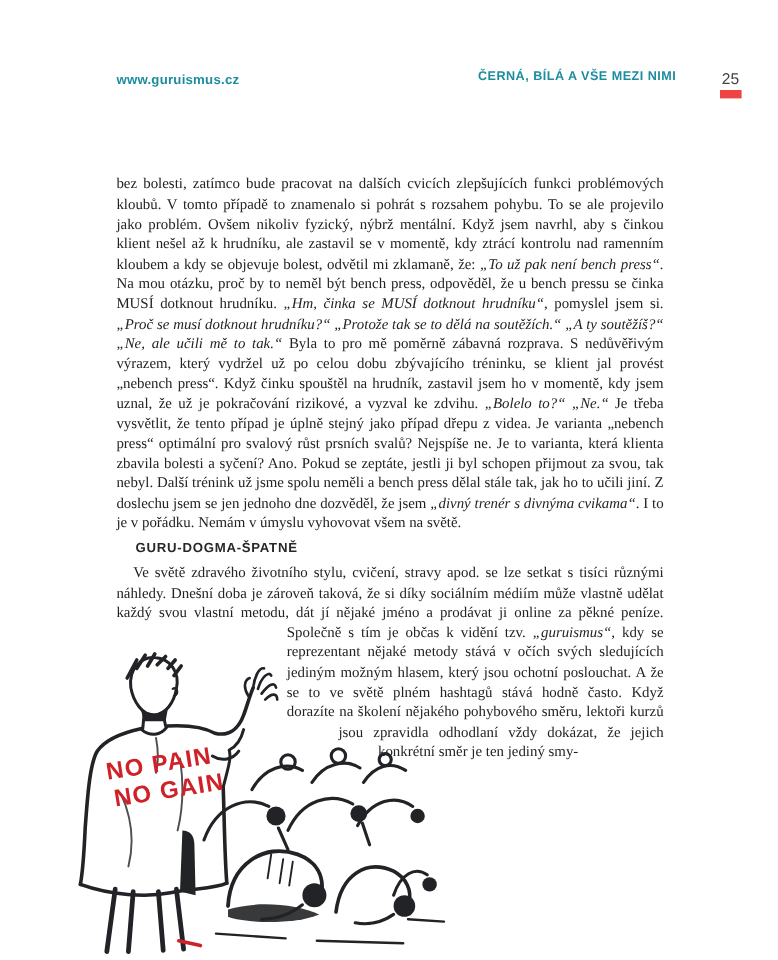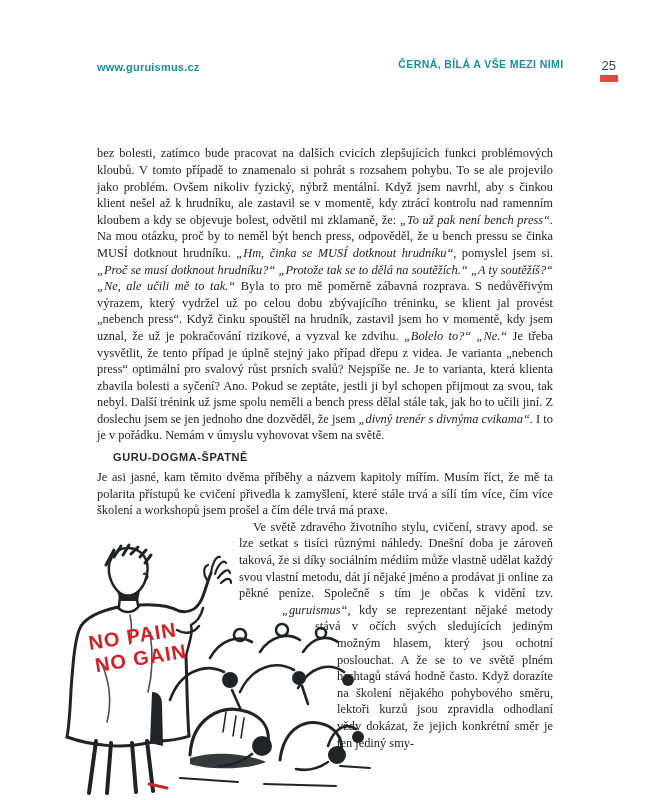--- a/index.html
+++ b/index.html
@@ -67,21 +67,20 @@
 <p class="bodycopy para1"><span>bez bolesti, zatímco bude pracovat na dalších cvicích zlepšujících funkci problémových kloubů. V tomto případě to znamenalo si pohrát s rozsahem pohybu. To se ale projevilo jako problém. Ovšem nikoliv fyzický, nýbrž mentální. Když jsem navrhl, aby s činkou klient nešel až k hrudníku, ale zastavil se v momentě, kdy ztrácí kontrolu nad ramenním kloubem a kdy se objevuje bolest, odvětil mi zklamaně, že: </span><i>„To už pak není bench press“.</i><span> Na mou otázku, proč by to neměl být bench press, odpověděl, že u bench pressu se činka MUSÍ dotknout hrudníku. </span><i>„Hm, činka se MUSÍ dotknout hrudníku“</i><span>, pomyslel jsem si. </span><i>„Proč se musí dotknout hrudníku?“ „Protože tak se to dělá na soutěžích.“ „A ty soutěžíš?“ „Ne, ale učili mě to tak.“</i><span> Byla to pro mě poměrně zábavná rozprava. S nedůvěřivým výrazem, který vydržel už po celou dobu zbývajícího tréninku, se klient jal provést „nebench press“. Když činku spouštěl na hrudník, zastavil jsem ho v momentě, kdy jsem uznal, že už je pokračování rizikové, a vyzval ke zdvihu. </span><i>„Bolelo to?“ „Ne.“</i><span> Je třeba vysvětlit, že tento případ je úplně stejný jako případ dřepu z videa. Je varianta „nebench press“ optimální pro svalový růst prsních svalů? Nejspíše ne. Je to varianta, která klienta zbavila bolesti a syčení? Ano. Pokud se zeptáte, jestli ji byl schopen přijmout za svou, tak nebyl. Další trénink už jsme spolu neměli a bench press dělal stále tak, jak ho to učili jiní. Z doslechu jsem se jen jednoho dne dozvěděl, že jsem </span><i>„divný trenér s divnýma cvikama“</i><span>. I to je v pořádku. Nemám v úmyslu vyhovovat všem na světě.</span></p>
 
 <div class="section-heading">GURU-DOGMA-ŠPATNĚ</div>
 
 <div class="bodycopy para-wrap">
   <div class="stair f0"></div>
   <div class="stair f1"></div>
   <div class="stair f2"></div>
   <div class="stair f3"></div>
   <div class="stair f4"></div>
-  <p class="p2a"><span>Je asi jasné, kam těmito dvěma příběhy a názvem kapitoly mířím. Musím říct, že mě ta polarita přístupů ke cvičení přivedla k zamyšlení, které stále trvá a sílí tím více, čím více školení a workshopů jsem prošel a čím déle trvá má praxe.</span></p>
   <p class="p2b"><span>Ve světě zdravého životního stylu, cvičení, stravy apod. se lze setkat s tisíci různými náhledy. Dnešní doba je zároveň taková, že si díky sociálním médiím může vlastně udělat každý svou vlastní metodu, dát jí nějaké jméno a prodávat ji online za pěkné peníze. Společně s tím je občas k vidění tzv. </span><i>„guruismus“</i><span>, kdy se reprezentant nějaké metody stává v očích svých sledujících jediným možným hlasem, který jsou ochotní poslouchat. A že se to ve světě plném hashtagů stává hodně často. Když dorazíte na školení nějakého pohybového směru, lektoři kurzů jsou zpravidla odhodlaní vždy dokázat, že jejich konkrétní směr je ten jediný smy-</span></p>
 </div>
 
 <svg class="sketch" viewBox="0 0 360 258" xmlns="http://www.w3.org/2000/svg">
   <g stroke="#212326" fill="none" stroke-linecap="round" stroke-linejoin="round">
 
     <g>
       <path stroke-width="3" d="M66,25 L74,10 M74,17 L81,6 M83,15 L89,5 M91,14 L98,7 M100,17 L106,10 M105,23 L111,15"></path>
       <path stroke-width="2.5" d="M69,33 C67,16 79,7 89,8 C102,9 110,20 107,34 C105,46 98,55 88,56 C79,56 71,45 69,33"></path>
       <path stroke-width="2" d="M104,34 C108,32 109,38 105,40"></path>

